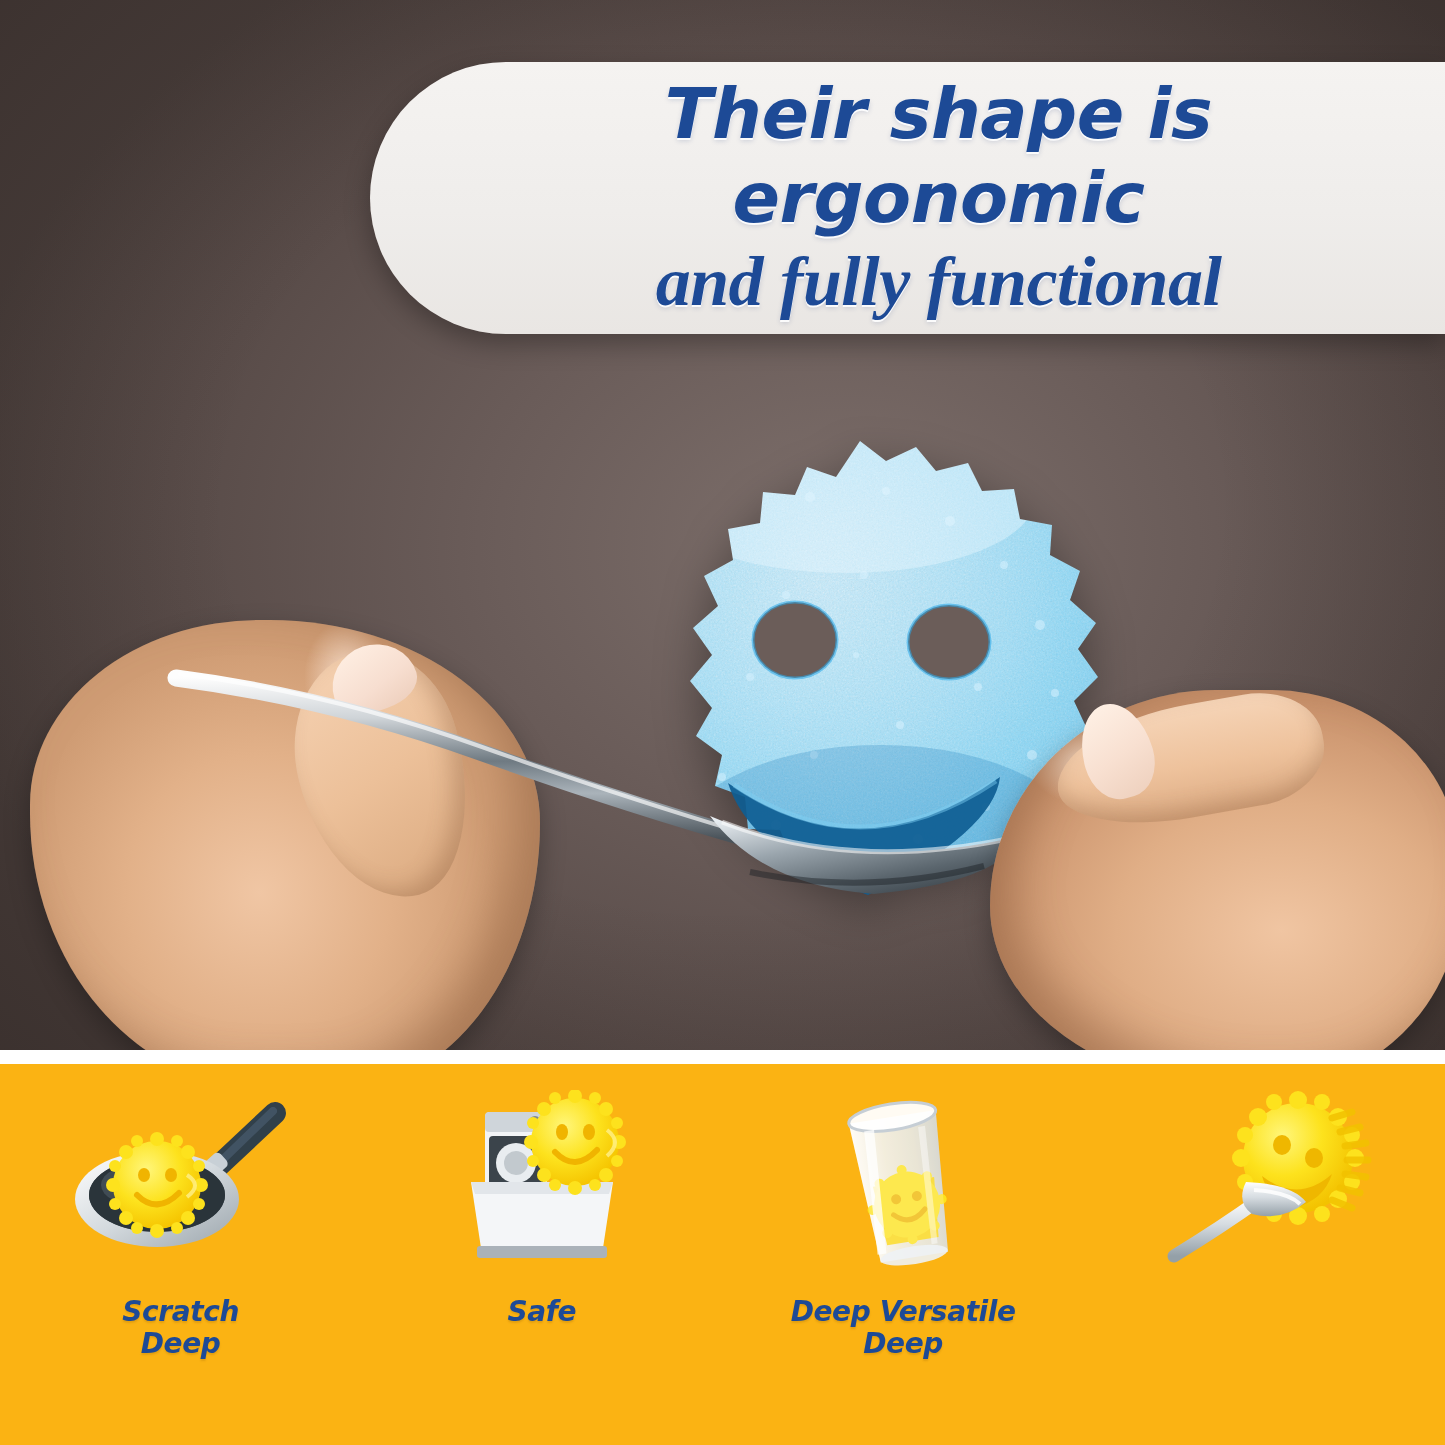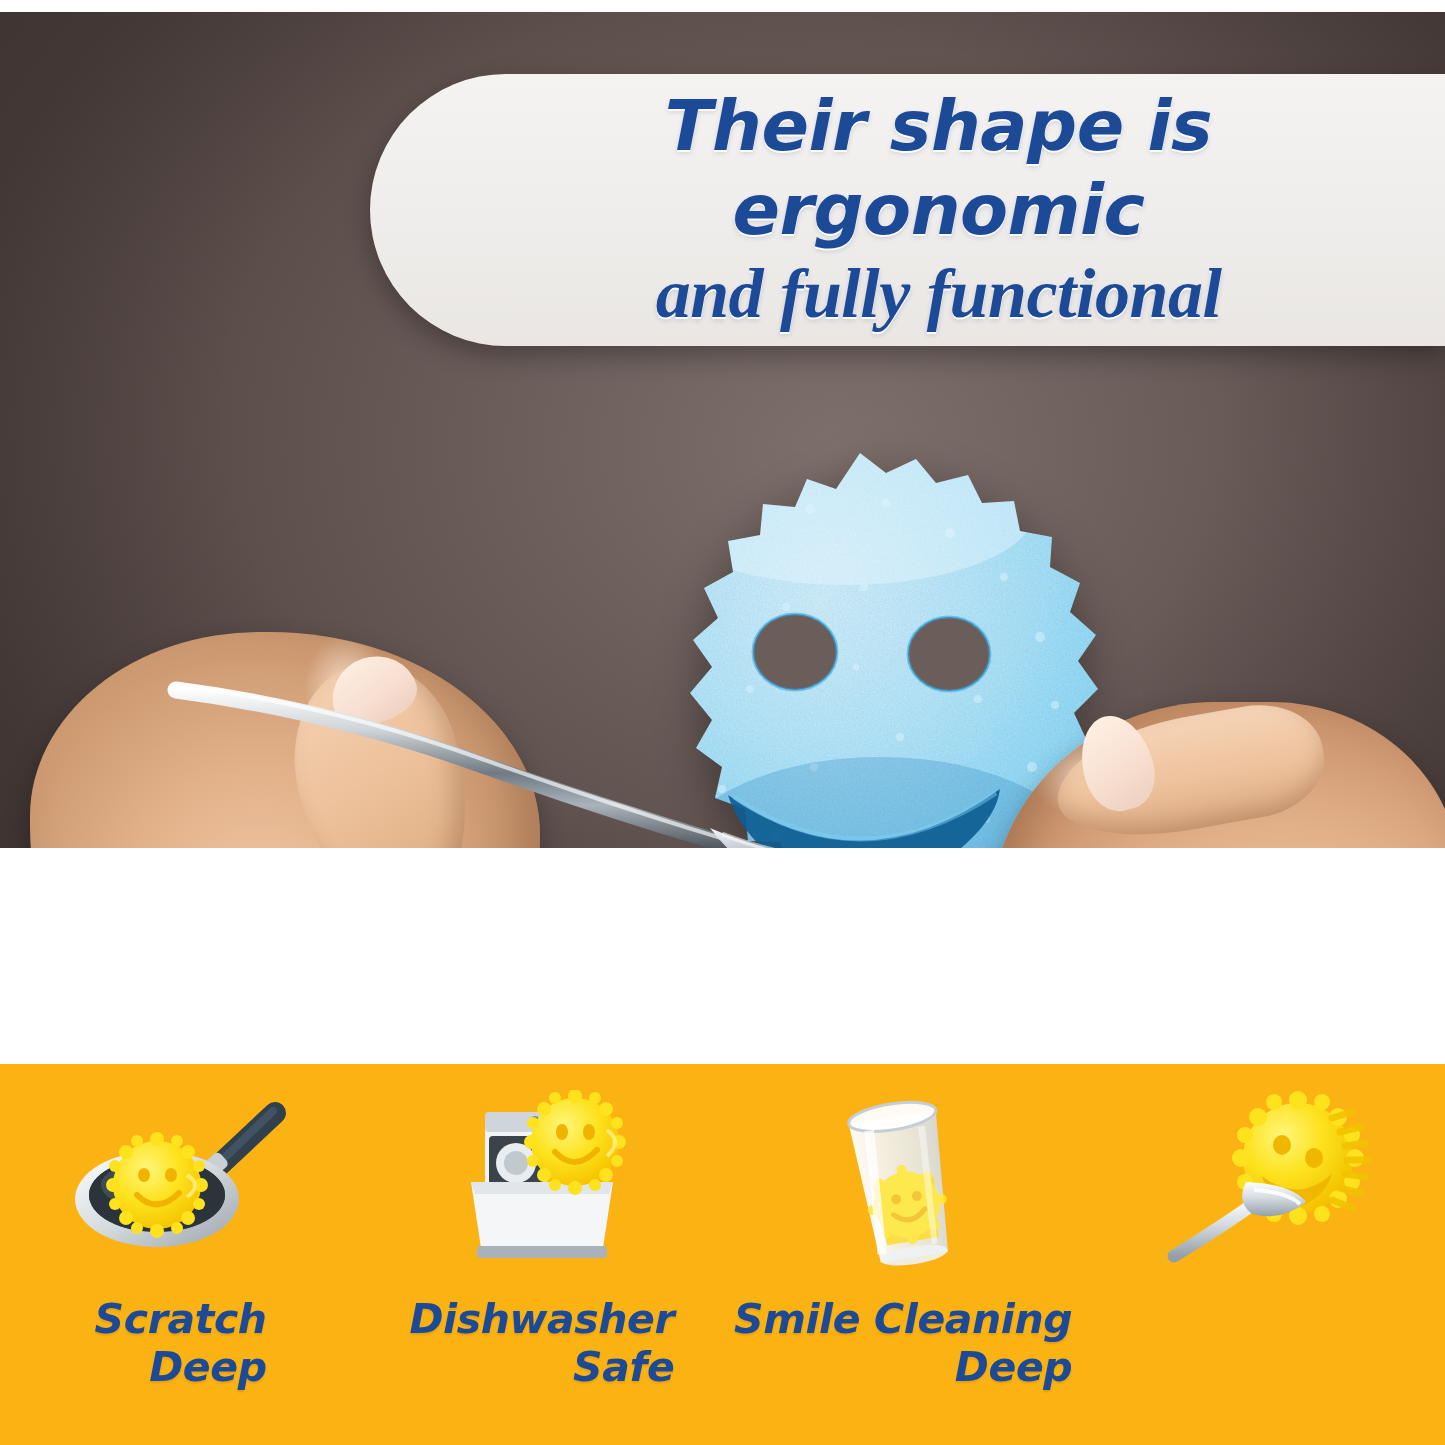--- a/index.html
+++ b/index.html
@@ -5,21 +5,21 @@
   html,body{margin:0;padding:0;}
   body{
     width:1445px;height:1445px;overflow:hidden;
     font-family:"DejaVu Sans","Liberation Sans",sans-serif;
     background:#ffffff;
   }
   .page{position:relative;width:1445px;height:1445px;overflow:hidden;}
 
   
   .photo{
-    position:absolute;left:0;top:12px;width:1445px;height:836px;overflow:hidden;
+    position:absolute;left:0;top:0;width:1445px;height:1050px;overflow:hidden;
     background:
       radial-gradient(ellipse 900px 700px at 58% 52%, #7d6f6b 0%, #6a5c59 40%, #584b48 75%, #4a3f3c 100%),
       linear-gradient(140deg,#574a47 0%,#6e605c 45%,#5b4e4b 100%);
   }
   .photo .vign{
     position:absolute;inset:0;
     background:radial-gradient(ellipse 1100px 900px at 50% 48%, rgba(0,0,0,0) 45%, rgba(30,22,20,.40) 100%);
   }
 
   
@@ -112,22 +112,22 @@
     display:flex;flex-direction:column;align-items:center;
     padding-top:26px;box-sizing:border-box;
   }
   .feature .fig{height:190px;display:flex;align-items:center;justify-content:center;}
   .feature .fig svg{display:block;}
   .flabel{
     margin-top:16px;
     color:#1d4a96;
     font-family:"DejaVu Sans","Liberation Sans",sans-serif;
     font-weight:700;font-style:italic;
-    font-size:41px;line-height:1.16;
-    text-align:right;letter-spacing:-.4px;
+    font-size:28px;line-height:1.16;
+    text-align:center;letter-spacing:-.4px;
     text-shadow:0 2px 2px rgba(120,70,0,.18);
   }
   .flabel .l2{display:block;}
 </style>
 </head>
 <body>
 
 <div class="page">
 
   <div class="photo">
@@ -376,21 +376,20 @@
                 <circle cx="26" cy="2" r="6"></circle>
             </g>
             <ellipse cx="33" cy="36" rx="6" ry="8" fill="#f0b400"></ellipse>
             <ellipse cx="60" cy="36" rx="6" ry="8" fill="#f0b400"></ellipse>
             <path d="M26 56 Q46 77 68 54" fill="none" stroke="#f0b400" stroke-width="6" stroke-linecap="round"></path>
             <path d="M78 34 Q94 46 78 60" fill="none" stroke="#fff08a" stroke-width="4" opacity=".8"></path>
           </g>
         </svg>
       </div>
       <div class="flabel">
-        <span>Dishwasher</span>
         <span class="l2">Safe</span>
       </div>
     </div>
 
     <div class="feature">
       <div class="fig">
         <svg width="200" height="190" viewBox="0 0 200 190" xmlns="http://www.w3.org/2000/svg">
           <defs>
             <linearGradient id="glass" x1="0" y1="0" x2="1" y2="0">
               <stop offset="0%" stop-color="#ffffff" stop-opacity=".95"></stop>
@@ -426,21 +425,21 @@
             <ellipse cx="100" cy="26" rx="44" ry="13" fill="#ffffff" opacity=".95"></ellipse>
             <ellipse cx="100" cy="26" rx="44" ry="13" fill="none" stroke="#c6ced5" stroke-width="3"></ellipse>
 
             <path d="M70 36 L80 36 L73 160 L64 160 Z" fill="#ffffff" opacity=".75"></path>
             <path d="M124 40 L131 40 L125 158 L119 158 Z" fill="#ffffff" opacity=".45"></path>
             <ellipse cx="100" cy="166" rx="34" ry="9" fill="#eef2f5" opacity=".9"></ellipse>
           </g>
         </svg>
       </div>
       <div class="flabel">
-        <span>Smile Cleaning</span>
+        <span>Deep Versatile</span>
         <span class="l2">Deep</span>
       </div>
     </div>
 
     <div class="feature">
       <div class="fig">
         <svg width="220" height="190" viewBox="0 0 220 190" xmlns="http://www.w3.org/2000/svg">
           <defs>
             <radialGradient id="spy4" cx="36%" cy="30%" r="72%">
               <stop offset="0%" stop-color="#fff67a"></stop>

